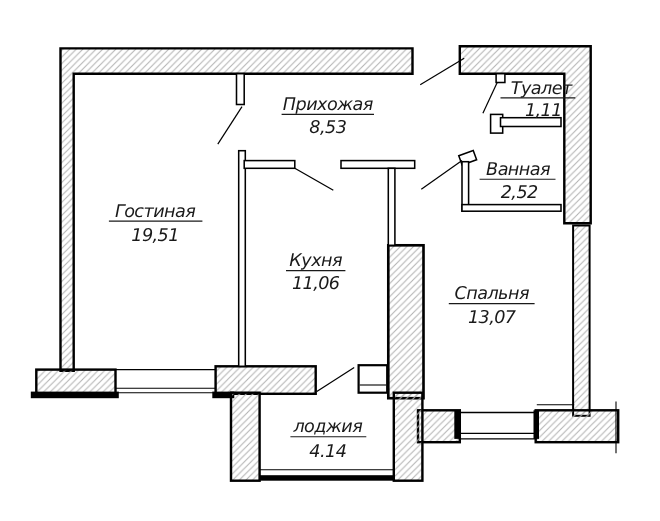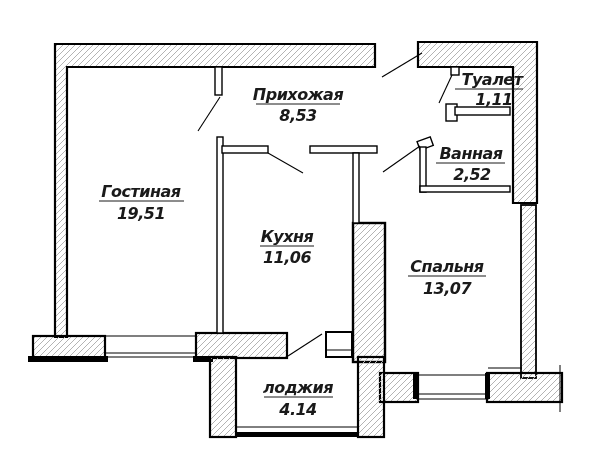--- a/index.html
+++ b/index.html
@@ -7,21 +7,20 @@
     padding: 0;
     background: #ffffff;
   }
   .canvas {
     position: relative;
     width: 600px;
     height: 474px;
     background: #ffffff;
     overflow: hidden;
     font-family: "DejaVu Sans", sans-serif;
-    font-weight: bold;
   }
   svg { display: block; }
   .room-name {
     font-family: "DejaVu Sans", sans-serif;
     font-style: italic;
     font-size: 16px;
     fill: #1a1a1a;
     letter-spacing: -0.5px;
   }
   .room-area {

